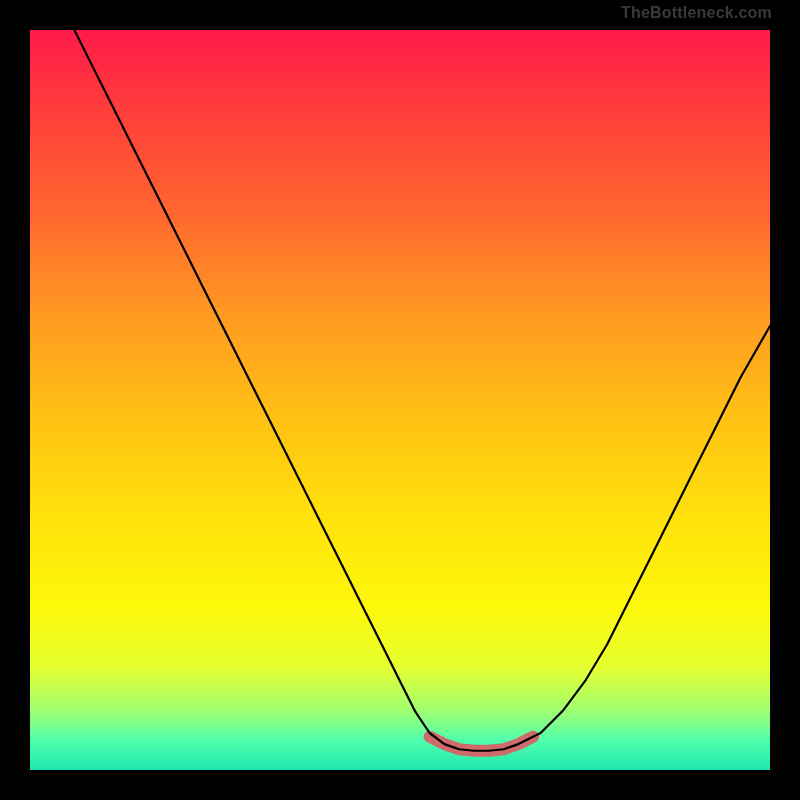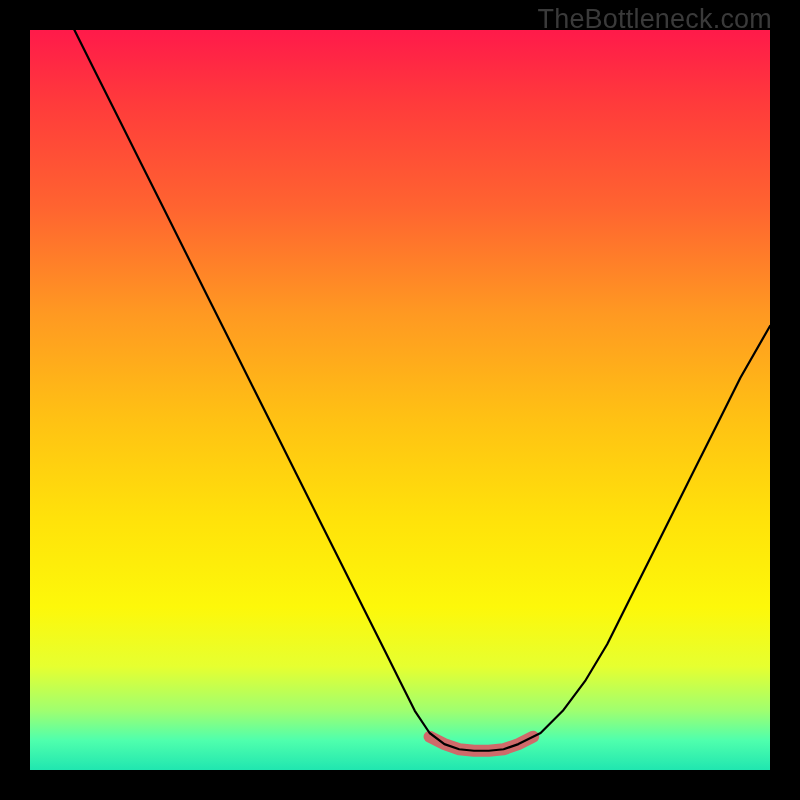--- a/index.html
+++ b/index.html
@@ -34,22 +34,22 @@
       #e6ff30 86%,
       #9fff70 92%,
       #4fffad 96%,
       #20e6b0 100%);
   }
   .watermark {
     position: absolute;
     top: 4px;
     right: 28px;
     color: #3a3a3a;
-    font-size: 27px;
-    font-weight: 400;
+    font-size: 16px;
+    font-weight: 700;
     letter-spacing: 0.2px;
   }
   svg.curve {
     position: absolute;
     left: 0;
     top: 0;
     width: 740px;
     height: 740px;
     overflow: visible;
   }

